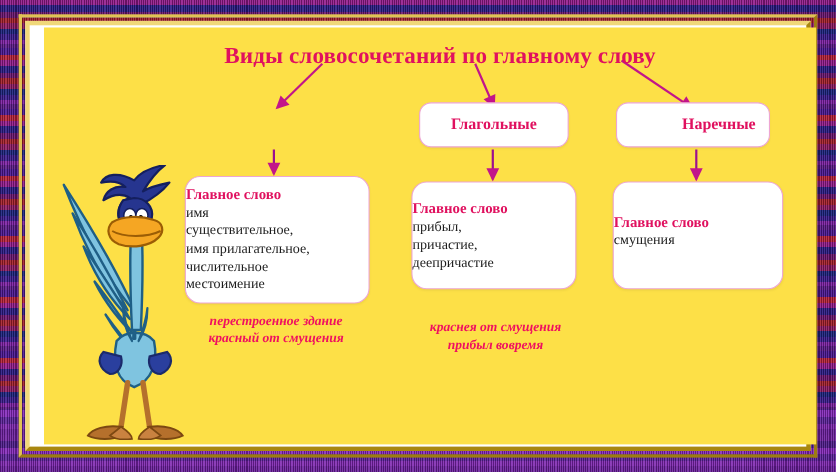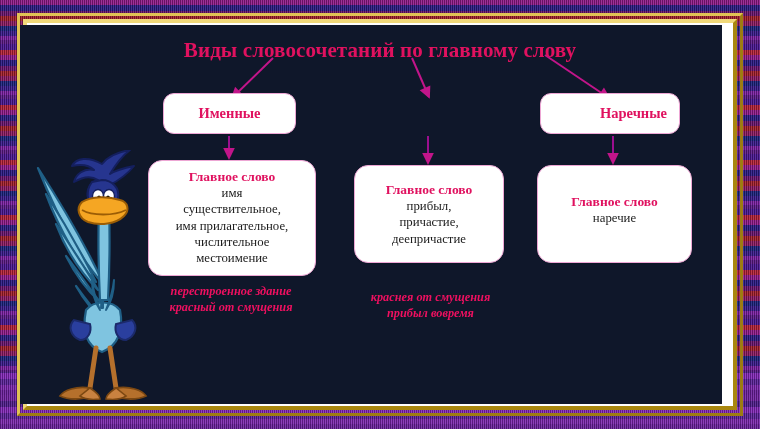--- a/index.html
+++ b/index.html
@@ -82,23 +82,23 @@
     box-sizing: border-box;
     border: 4px solid #d9b43b;
     border-top-color: #f0d879;
     border-left-color: #f0d879;
     border-right-color: #a9870f;
     border-bottom-color: #a9870f;
     background: #ffffff;
   }
   .canvas {
     position: absolute;
-    left: 20px; top: 25px;
+    left: 40px; top: 25px;
     width: 702px; height: 379px;
-    background: #0f172a;
+    background: #fde047;
     overflow: hidden;
   }
 
   
   .title {
     position: absolute;
     left: 100px; top: 13px;
     width: 520px;
     text-align: center;
     color: #e0115f;
@@ -126,21 +126,20 @@
   .cat1 { left: 143px; top: 68px; width: 133px; height: 41px; }
   .cat2 { left: 341px; top: 68px; width: 136px; height: 41px; }
   .cat3 { left: 520px; top: 68px; width: 140px; height: 41px; padding-left: 47px; }
 
   .detail-box {
     position: absolute;
     box-sizing: border-box;
     border: 1.6px solid #eda6d4;
     border-radius: 14px;
     background: #ffffff;
-    text-align: center;
     padding-top: 7px;
     box-shadow: 0 1px 2px rgba(0,0,0,0.05);
   }
   .det1 { left: 128px; top: 135px; width: 168px; height: 116px; }
   .det2 { left: 334px; top: 140px; width: 150px; height: 98px; }
   .det3 { left: 517px; top: 140px; width: 155px; height: 98px; }
 
   .det-head {
     color: #e0115f;
     font-weight: bold;
@@ -254,22 +253,22 @@
       <path d="M80,198 L86,238" stroke="#b5702c" stroke-width="5" fill="none" stroke-linecap="round"></path>
 
       <path d="M60,238 C46,236 34,240 30,246 C38,250 52,250 62,246 C56,244 56,240 60,238 Z" fill="#b5702c" stroke="#7c4812" stroke-width="1.8"></path>
       <path d="M60,238 C66,242 70,246 70,249 C62,250 54,249 50,246 Z" fill="#c98240" stroke="#7c4812" stroke-width="1.6"></path>
       <path d="M86,238 C100,236 112,240 116,246 C108,250 94,250 84,246 C90,244 90,240 86,238 Z" fill="#b5702c" stroke="#7c4812" stroke-width="1.8"></path>
       <path d="M86,238 C80,242 76,246 76,249 C84,250 92,249 96,246 Z" fill="#c98240" stroke="#7c4812" stroke-width="1.6"></path>
     </svg>
 
     <div class="title">Виды словосочетаний по главному слову</div>
 
-    <div class="cat-box cat1">
-      <span>Именные</span>
+    <div class="cat-box cat2">
+      <span>Глагольные</span>
     </div>
     <div class="cat-box cat3">
       <span>Наречные</span>
     </div>
 
     <div class="detail-box det1">
       <div class="det-head">Главное слово</div>
       <div class="det-body">имя
 существительное,
 имя прилагательное,
@@ -277,21 +276,21 @@
 местоимение</div>
     </div>
     <div class="detail-box det2">
       <div class="det-head">Главное слово</div>
       <div class="det-body">прибыл,
 причастие,
 деепричастие</div>
     </div>
     <div class="detail-box det3">
       <div class="det-head">Главное слово</div>
-      <div class="det-body">наречие</div>
+      <div class="det-body">смущения</div>
     </div>
 
     <div class="example ex1">перестроенное здание
 красный от смущения</div>
     <div class="example ex2">краснея от смущения
 прибыл вовремя</div>
 
   </div>
 </div>
 

